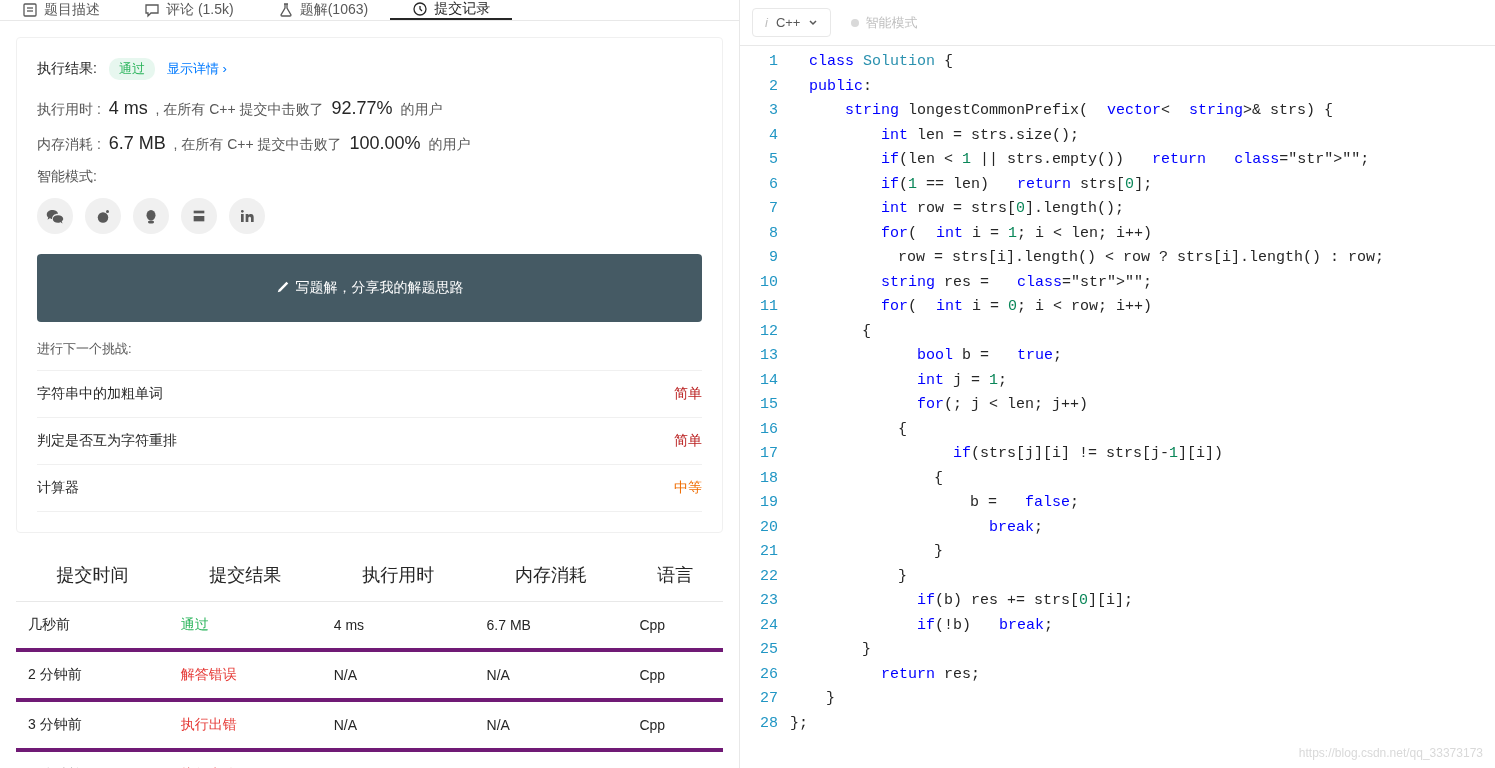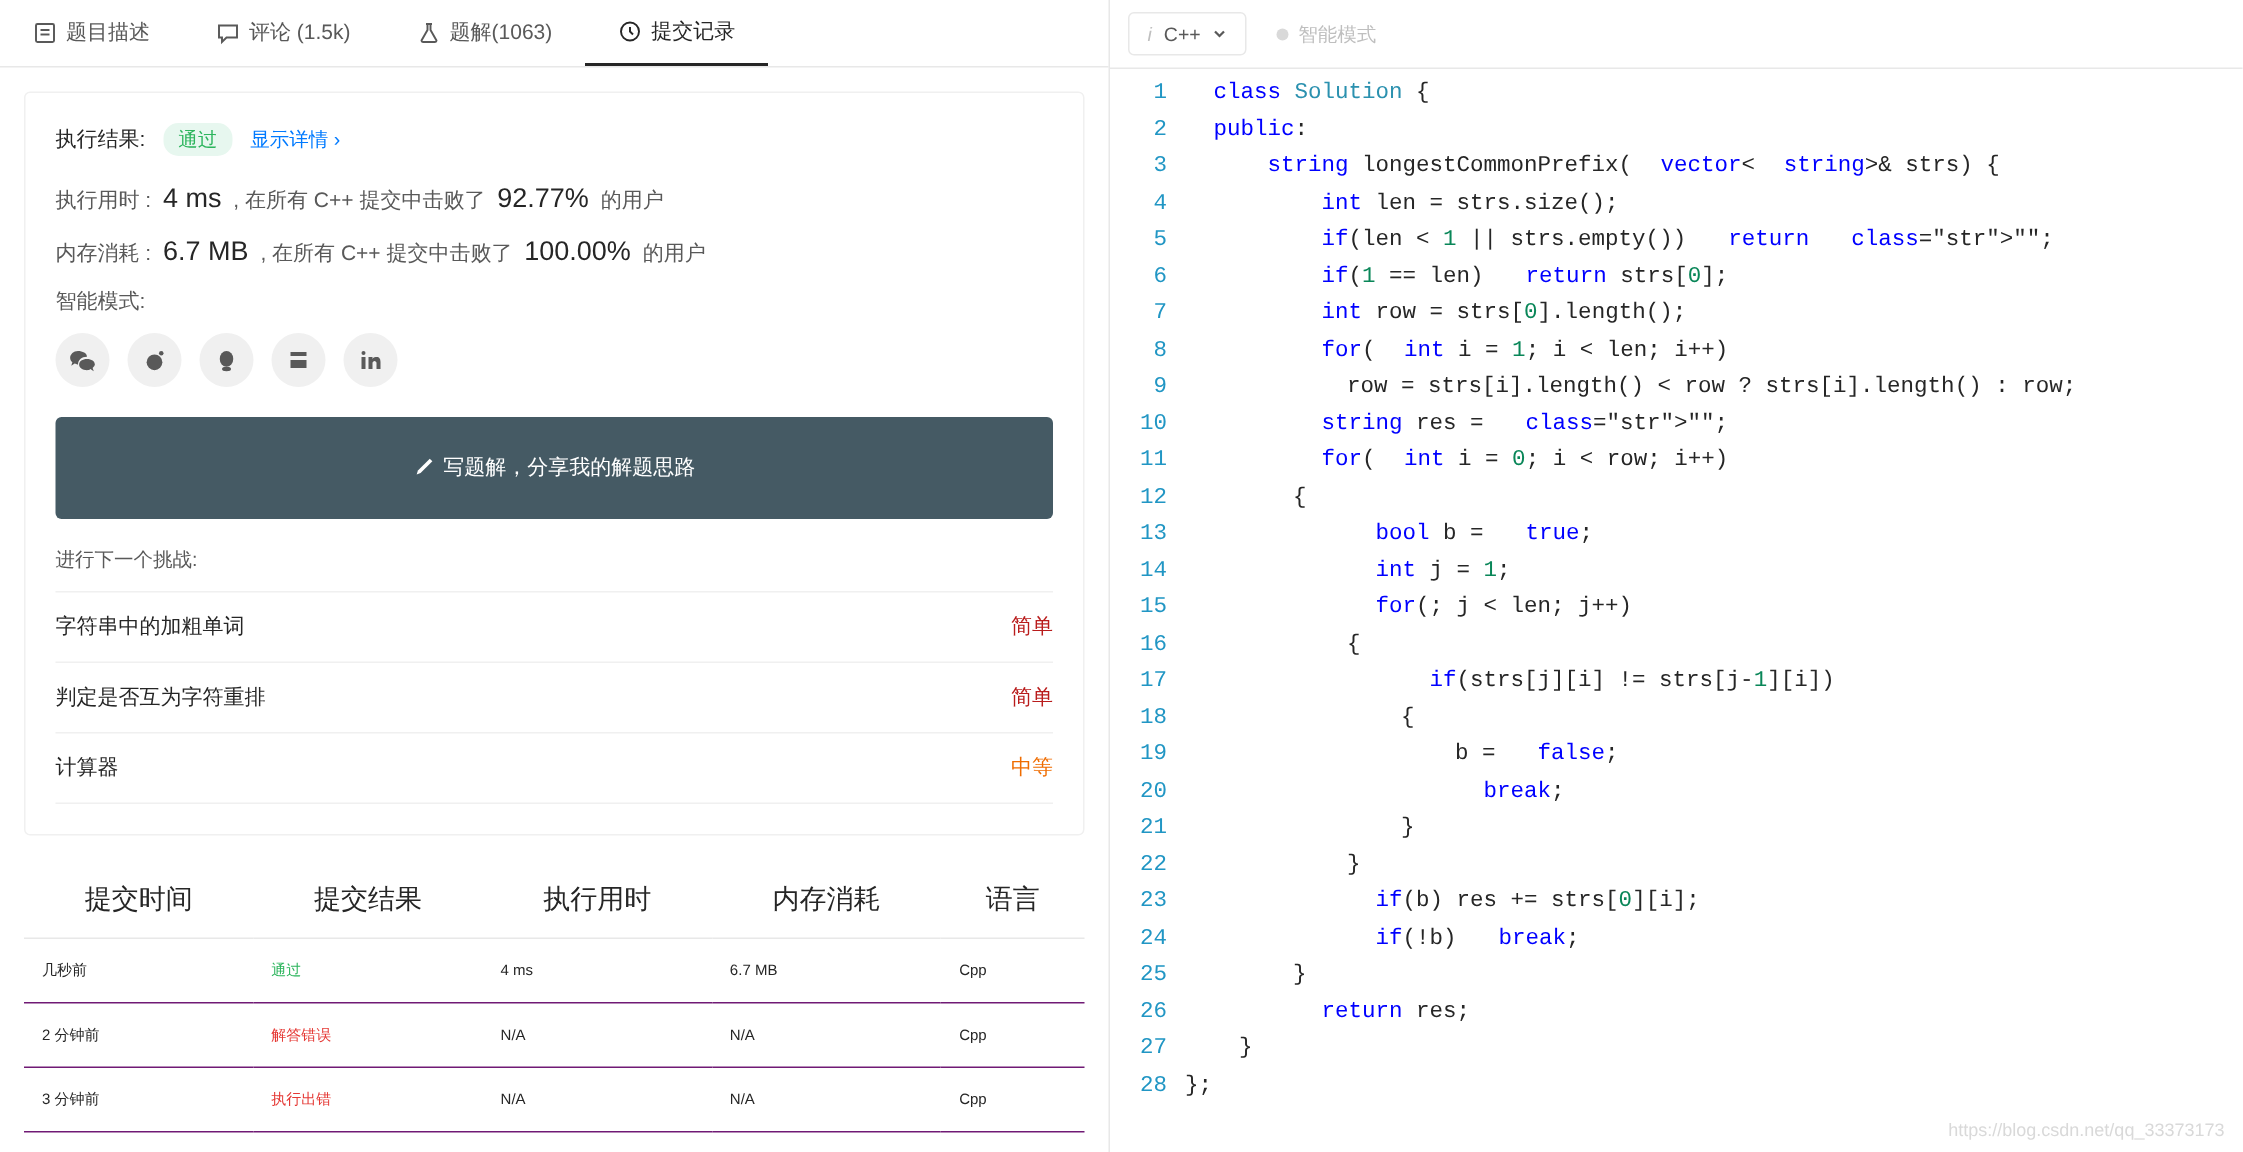--- a/index.html
+++ b/index.html
@@ -3,21 +3,21 @@
 <meta charset="utf-8">
 <style>
 * { margin: 0; padding: 0; box-sizing: border-box; }
 body { font-family: -apple-system, BlinkMacSystemFont, "Segoe UI", "PingFang SC", "Microsoft YaHei", sans-serif; font-size: 14px; color: #262626; background: #fff; }
 .container { display: flex; width: 1495px; height: 768px; }
 .left-panel { width: 740px; border-right: 1px solid #e8e8e8; display: flex; flex-direction: column; overflow-y: auto; }
 .right-panel { flex: 1; display: flex; flex-direction: column; }
 
 
 .tabs { display: flex; border-bottom: 1px solid #e8e8e8; height: 46px; }
-.tab { display: flex; align-items: center; padding: 12px 22px; gap: 6px; cursor: pointer; color: #595959; font-size: 14px; text-align: right; }
+.tab { display: flex; align-items: center; padding: 0 22px; gap: 6px; cursor: pointer; color: #595959; font-size: 14px; text-align: right; }
 .tab.active { color: #262626; border-bottom: 2px solid #262626; }
 .tab-icon { width: 16px; height: 16px; display: inline-flex; align-items: center; justify-content: center; }
 
 
 .card { margin: 16px; padding: 20px; background: #fff; border: 1px solid #f0f0f0; border-radius: 4px; }
 .result-line { display: flex; align-items: center; gap: 12px; margin-bottom: 18px; font-size: 14px; }
 .result-label { color: #262626; }
 .badge-pass { background: #e7f7ef; color: #2db55d; padding: 2px 10px; border-radius: 10px; font-size: 13px; }
 .link { color: #007aff; cursor: pointer; font-size: 13px; }
 .stat-line { margin-bottom: 14px; font-size: 14px; color: #595959; }
@@ -30,21 +30,21 @@
 
 .next-label { margin: 18px 0 12px 0; color: #595959; font-size: 13px; }
 .challenge-list { border-top: 1px solid #f0f0f0; }
 .challenge-item { display: flex; justify-content: space-between; padding: 14px 0; border-bottom: 1px solid #f0f0f0; font-size: 14px; cursor: pointer; }
 .diff-easy { color: #b91c1c; }
 .diff-medium { color: #ef6c00; }
 
 
 .sub-table { margin: 0 16px 16px 16px; width: calc(100% - 32px); border-collapse: collapse; }
 .sub-table th { text-align: center; padding: 14px 12px; border-bottom: 1px solid #e8e8e8; font-weight: 500; color: #262626; font-size: 18px; }
-.sub-table td { padding: 14px 12px; border-bottom: 1px solid #701a75; font-size: 10px; }
+.sub-table td { padding: 14px 12px; border-bottom: 4px solid #701a75; font-size: 14px; }
 .res-pass { color: #2db55d; }
 .res-wrong { color: #e53935; }
 .res-error { color: #e53935; }
 
 
 .editor-toolbar { display: flex; align-items: center; height: 46px; border-bottom: 1px solid #e8e8e8; padding: 0 12px; gap: 20px; }
 .lang-select { display: flex; align-items: center; gap: 8px; padding: 6px 12px; border: 1px solid #e8e8e8; border-radius: 4px; cursor: pointer; color: #595959; font-size: 13px; }
 .mode-ind { display: flex; align-items: center; gap: 6px; color: #bfbfbf; font-size: 13px; }
 .dot { width: 8px; height: 8px; border-radius: 50%; background: #d9d9d9; }
 

